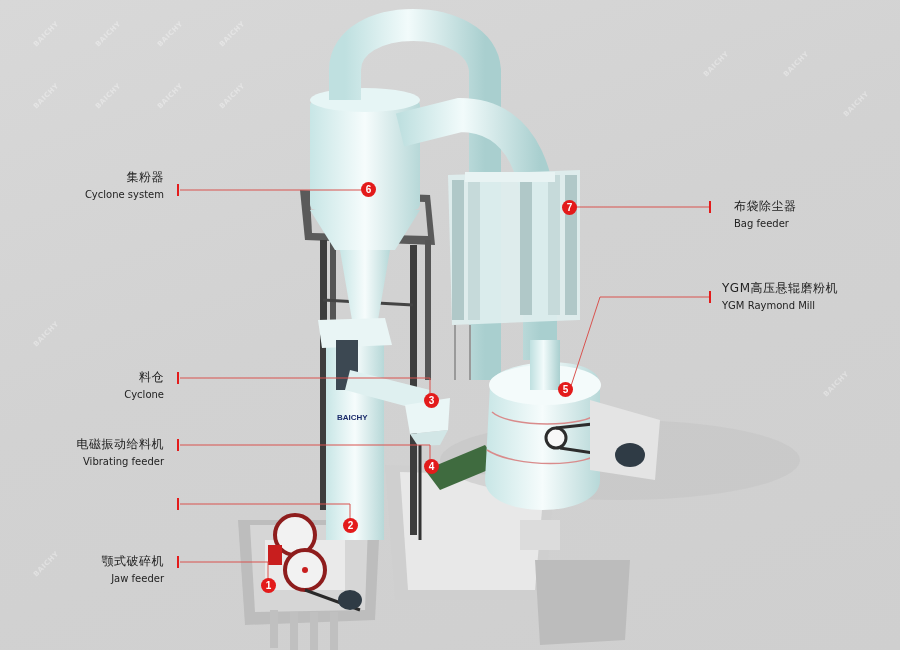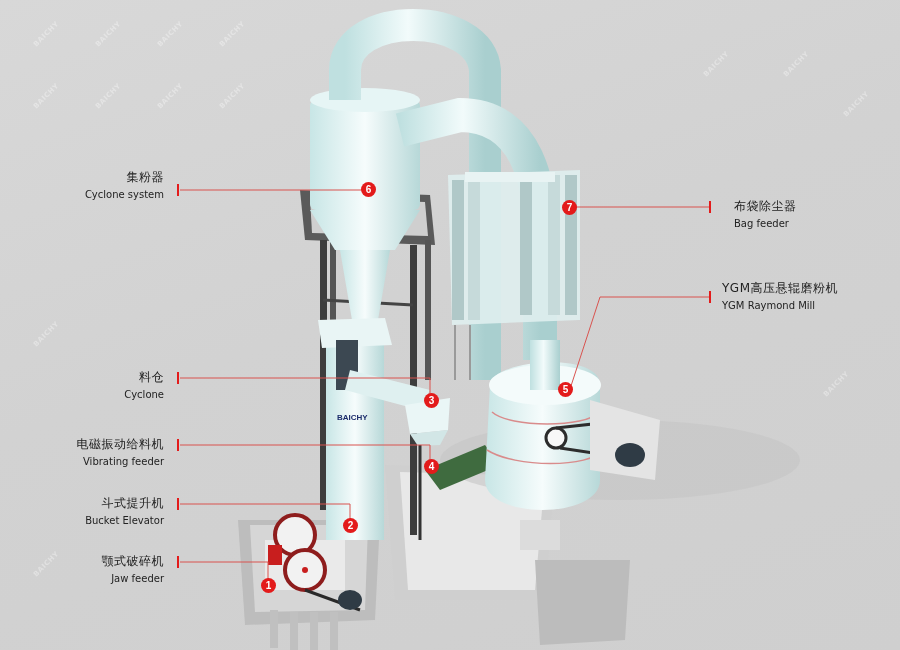--- a/index.html
+++ b/index.html
@@ -176,24 +176,20 @@
     <span class="en">Cyclone system</span>
   </div>
   <div class="label left" style="right:736px;top:368px;">
     <span class="zh">料仓</span>
     <span class="en">Cyclone</span>
   </div>
   <div class="label left" style="right:736px;top:435px;">
     <span class="zh">电磁振动给料机</span>
     <span class="en">Vibrating feeder</span>
   </div>
-  <div class="label left" style="right:736px;top:494px;">
-    <span class="zh">斗式提升机</span>
-    <span class="en">Bucket Elevator</span>
-  </div>
   <div class="label left" style="right:736px;top:552px;">
     <span class="zh">颚式破碎机</span>
     <span class="en">Jaw feeder</span>
   </div>
 
   <div class="label right" style="left:722px;top:197px;margin-left:12px;">
     <span class="zh">布袋除尘器</span>
     <span class="en">Bag feeder</span>
   </div>
   <div class="label right" style="left:722px;top:279px;">

